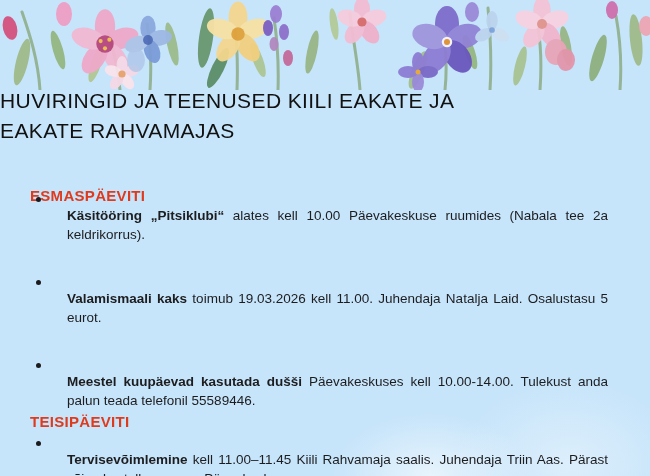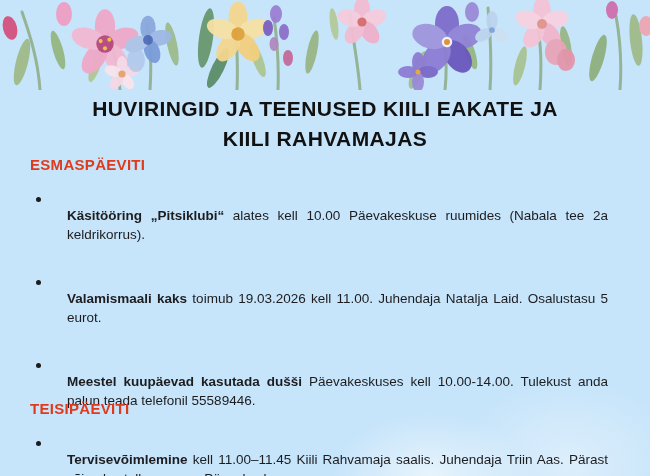--- a/index.html
+++ b/index.html
@@ -11,32 +11,32 @@
     overflow:hidden;
   }
   .blob{position:absolute;border-radius:50%;pointer-events:none;}
   .blob-a{left:330px;top:412px;width:200px;height:130px;
     background:radial-gradient(closest-side,rgba(240,248,253,.8),rgba(240,248,253,0));}
   .blob-b{left:455px;top:378px;width:230px;height:170px;
     background:radial-gradient(closest-side,rgba(228,242,252,.75),rgba(228,242,252,0));}
   .floral{position:absolute;top:0;left:0;}
   .content{position:absolute;inset:0;z-index:2;}
   .title{
-    position:absolute;top:94px;left:0;right:0;
-    text-align:center;
-    font-weight:700;font-size:21px;line-height:30px;
+    position:absolute;top:86px;left:0;right:0;
+    font-weight:400;font-size:21px;line-height:30px;
     letter-spacing:.4px;color:var(--title-color,#111);
   }
   .section-heading{
     position:absolute;left:30px;
     font-weight:700;font-size:15px;letter-spacing:.3px;
     color:var(--accent,#e03a1d);
+    margin-top:31px;
   }
   .heading-1{top:156px;}
-  .heading-2{top:400px;}
+  .heading-2{top:382px;}
   .items{position:absolute;left:36px;right:26px;list-style:none;margin:0;padding:0;}
   .items-1{top:190px;}
   .items-2{top:434px;}
   .item{display:flex;gap:10px;}
   .items-1 .item:nth-child(1){margin-bottom:13px;}
   .items-1 .item:nth-child(2){margin-bottom:13px;}
   .items-1 .item:nth-child(3){margin-bottom:10px;}
   .dot{flex:0 0 auto;width:5px;height:5px;margin-top:7px;border-radius:50%;background:#1b1b1d;}
   .item-text{
     margin:16px;flex:1 1 auto;
@@ -187,21 +187,21 @@
 
       <ellipse cx="612" cy="10" rx="6" ry="9" fill="#cf6fae"></ellipse>
       <ellipse cx="646" cy="26" rx="7" ry="10" fill="#eda5b4"></ellipse>
     </g>
   </svg>
 
   <div class="content">
 
     <div class="title">
       <div>HUVIRINGID JA TEENUSED KIILI EAKATE JA</div>
-      <div>KIILI RAHVAMAJAS</div>
+      <div>EAKATE RAHVAMAJAS</div>
     </div>
 
     <div class="section-heading heading-1">ESMASPÄEVITI</div>
 
     <ul class="items items-1">
       <li class="item">
         <span class="dot"></span>
         <p class="item-text"><b>Käsitööring „Pitsiklubi“</b><span> alates kell 10.00 Päevakeskuse ruumides (Nabala tee 2a keldrikorrus).</span></p>
       </li>
       <li class="item">

